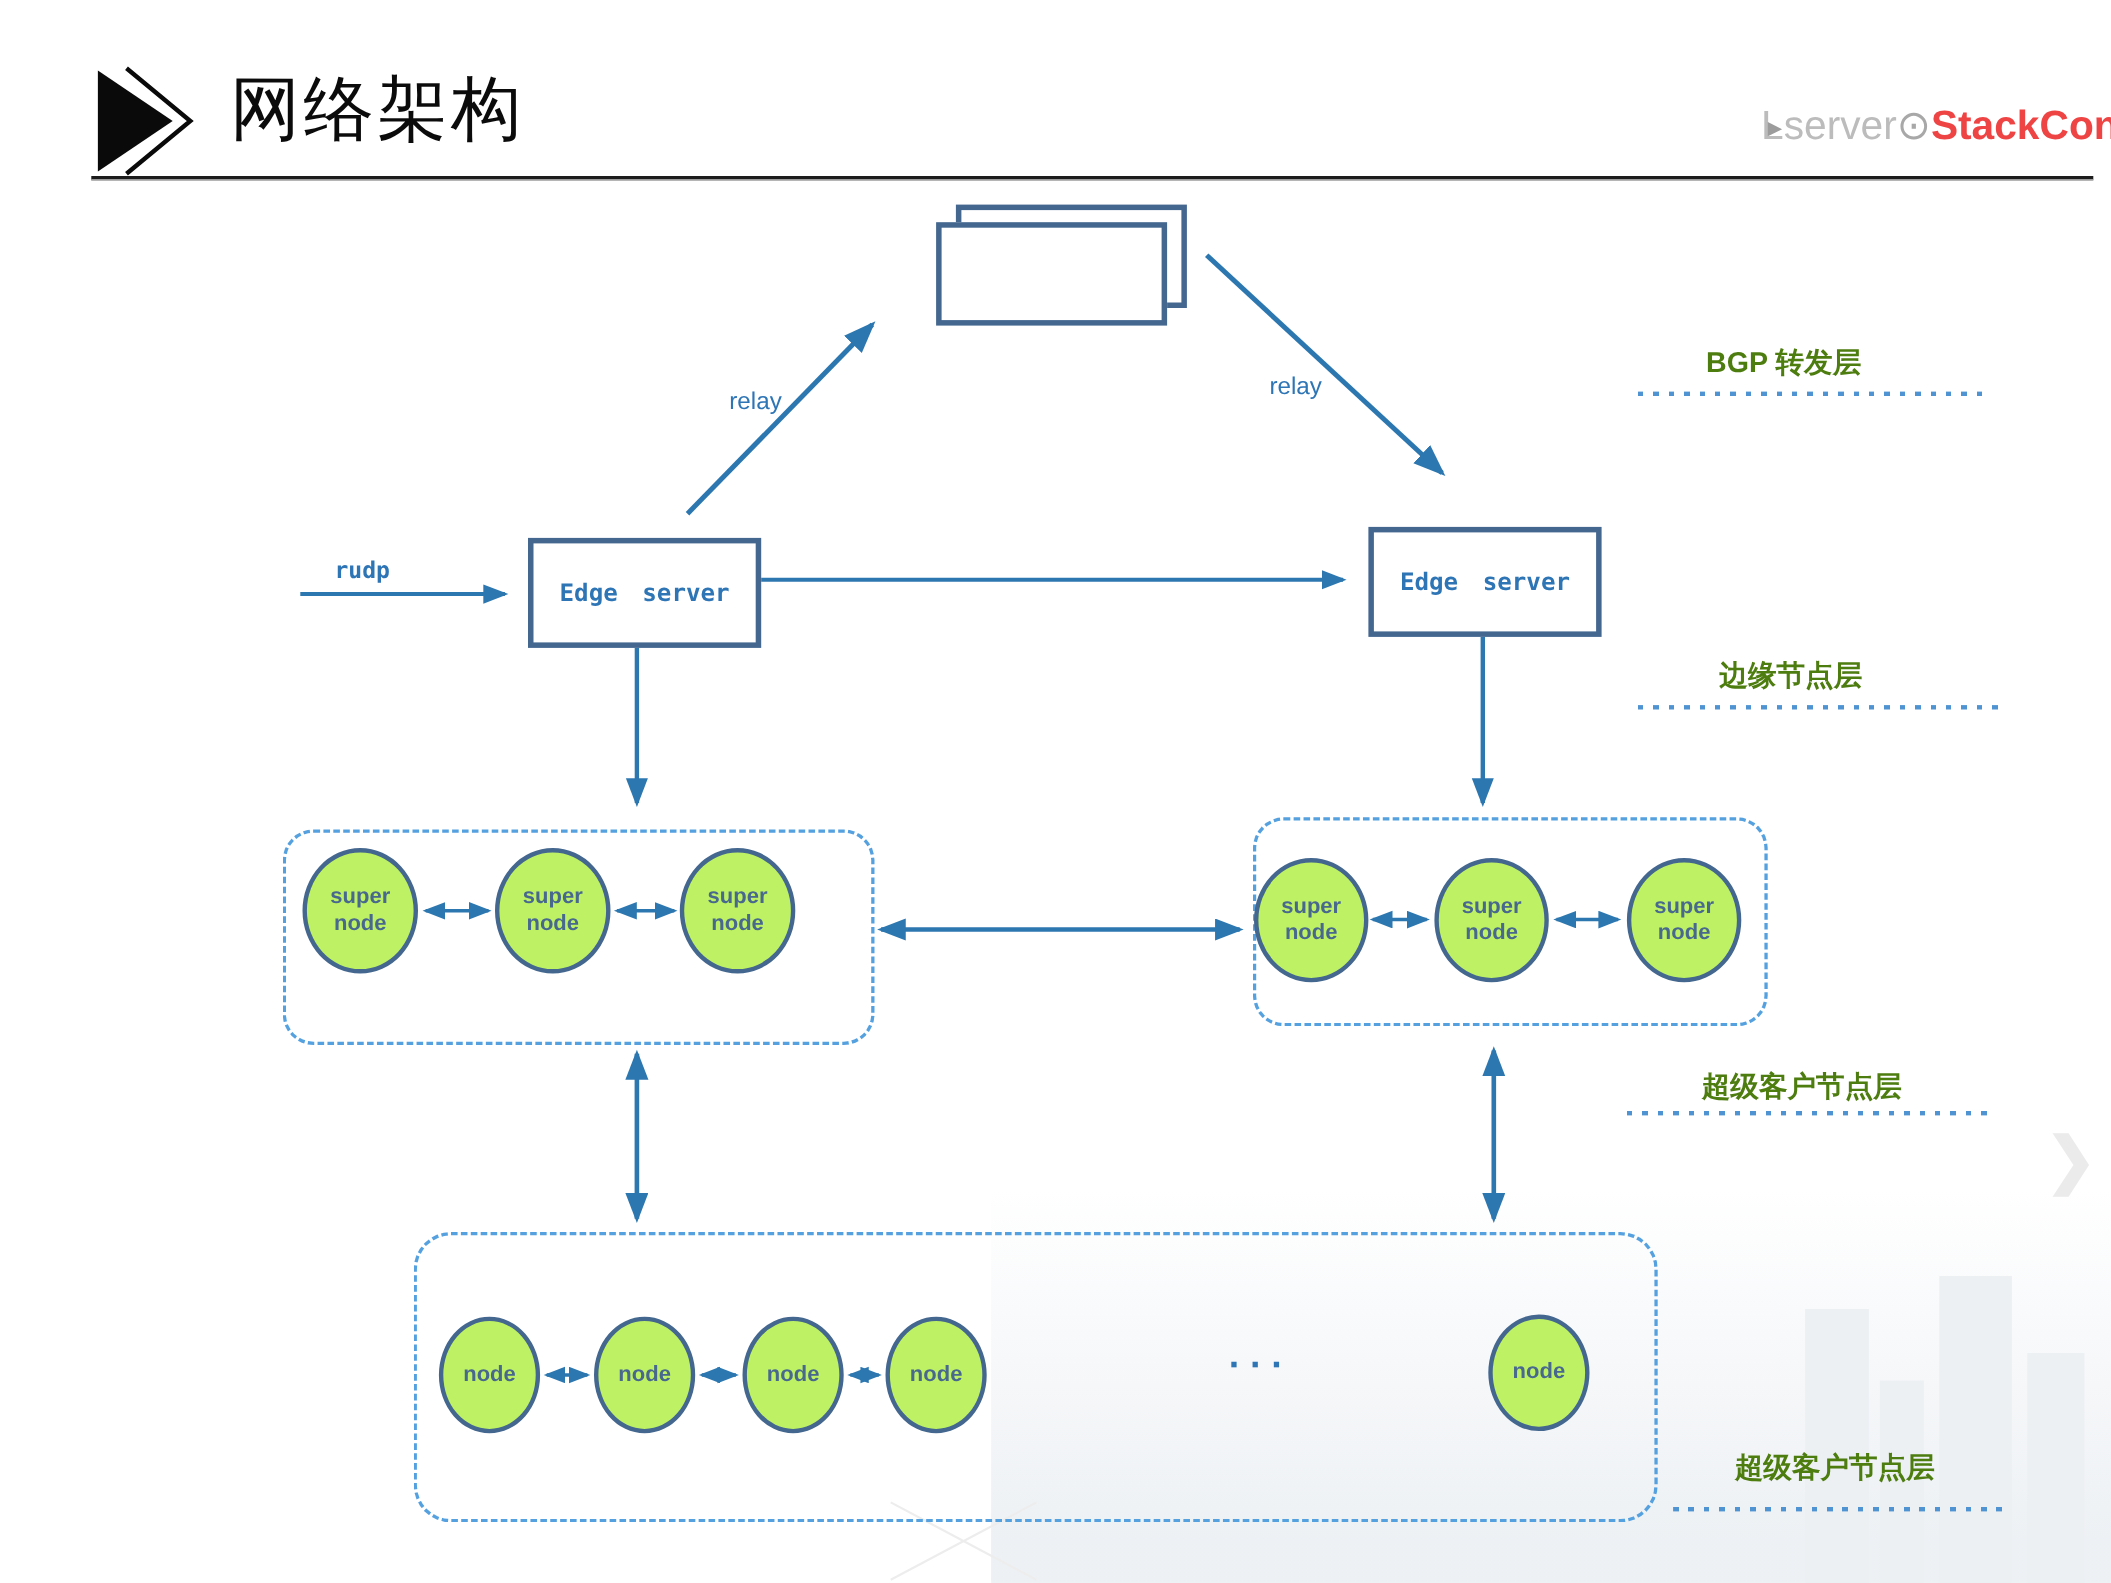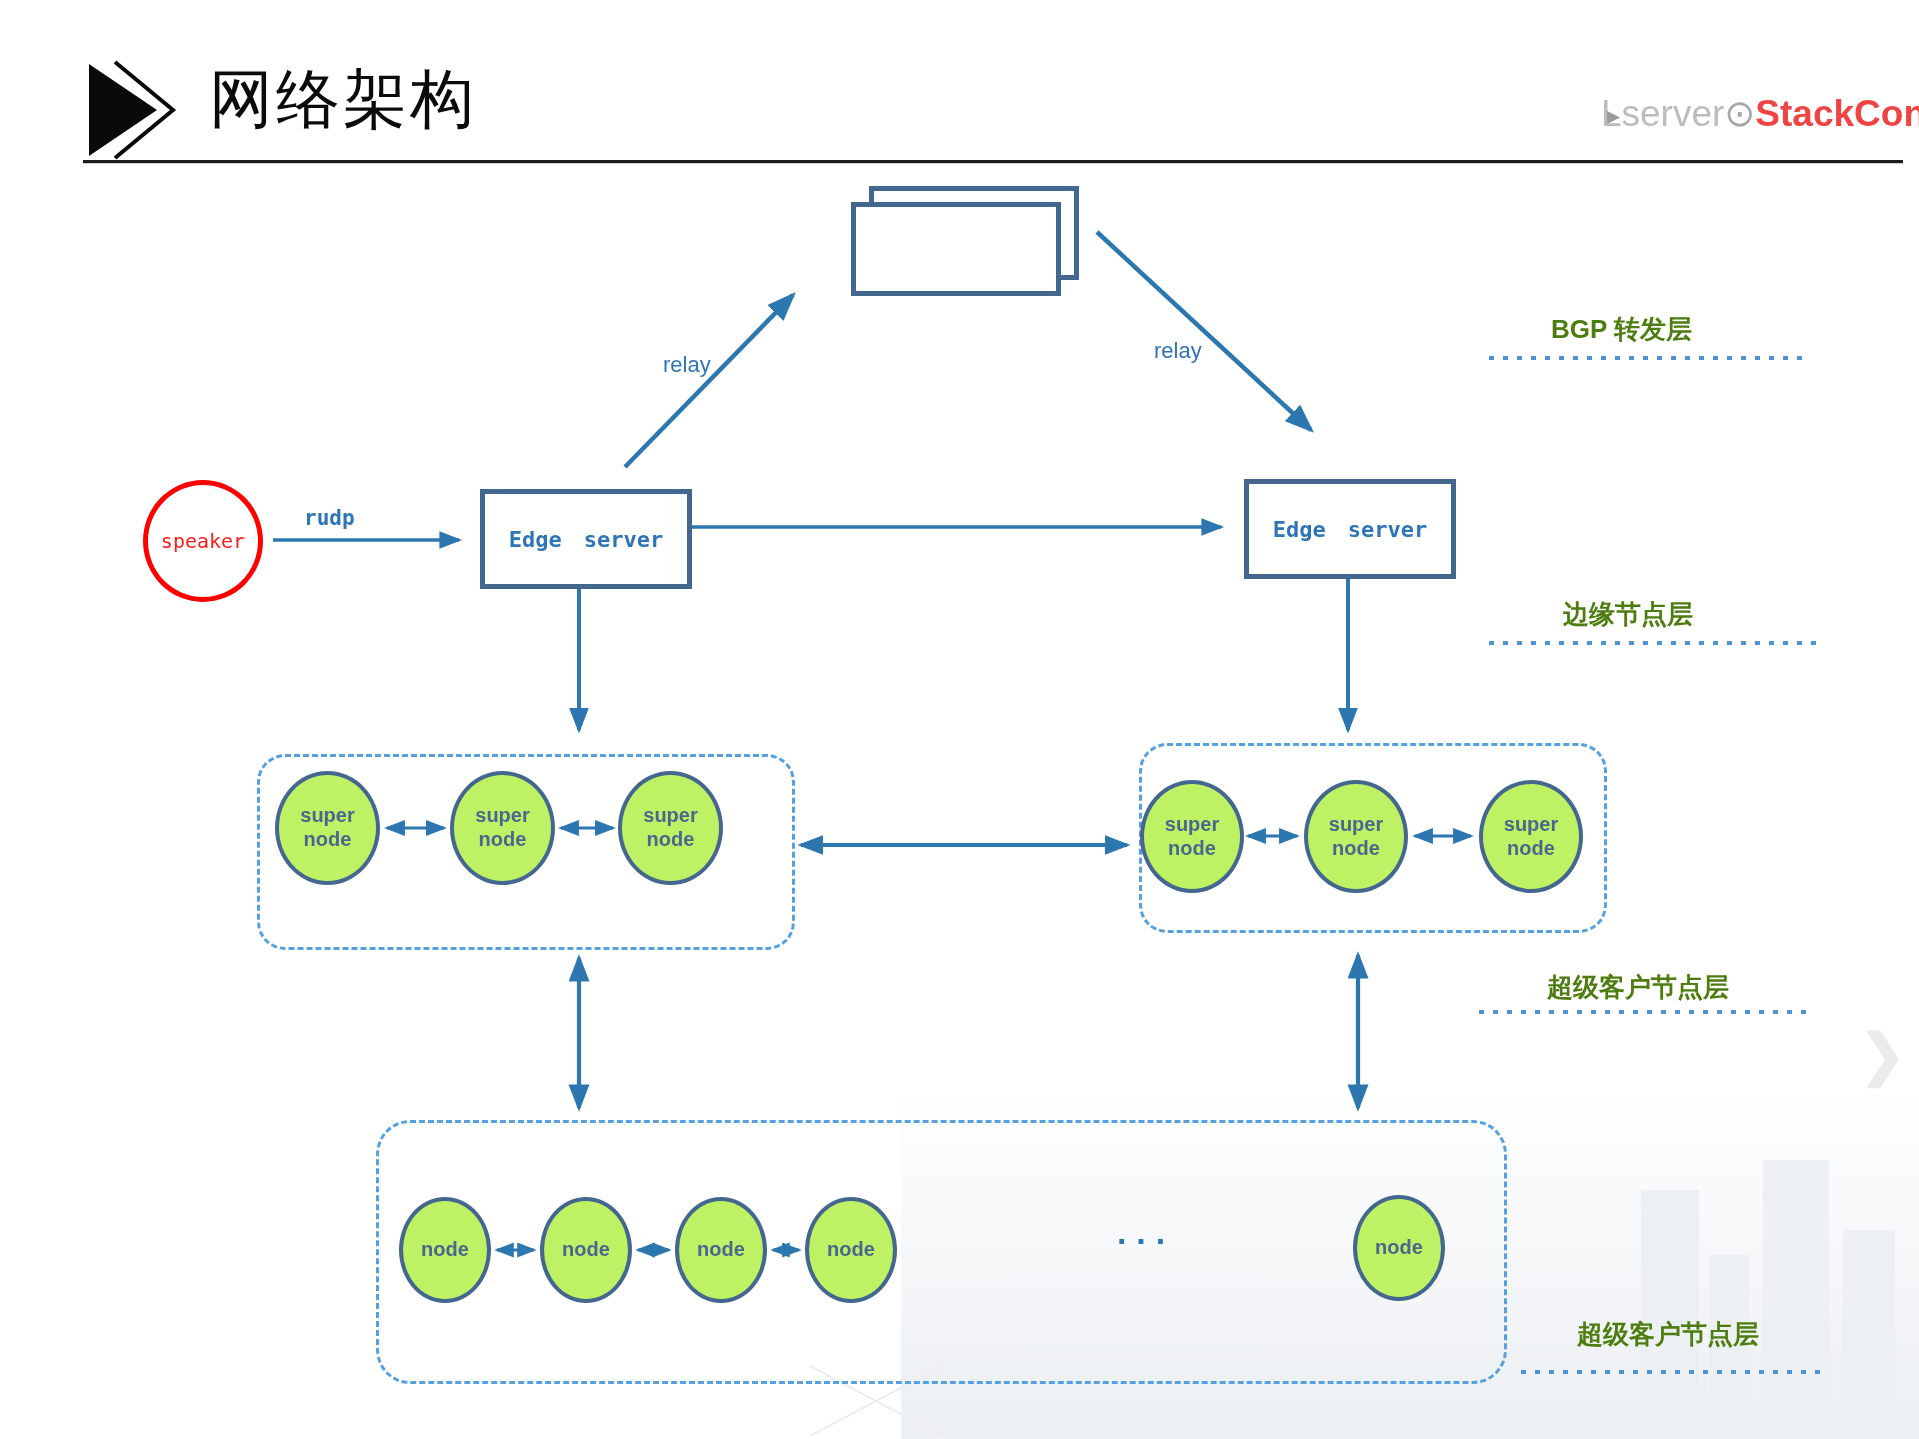--- a/index.html
+++ b/index.html
@@ -102,21 +102,20 @@
     <line x1="617" y1="1250" x2="648" y2="1250" stroke="#2c77b0" stroke-width="3" marker-start="url(#ahs)" marker-end="url(#ah)"></line>
     <line x1="752" y1="1250" x2="778" y2="1250" stroke="#2c77b0" stroke-width="3" marker-start="url(#ahs)" marker-end="url(#ah)"></line>
   </svg>
 
   <div class="abs stack-ghost" style="left:848px;top:186px;width:200px;height:84px;"></div>
   <div class="abs stack-ghost" style="left:830px;top:202px;width:200px;height:84px;"></div>
 
   <div class="abs srv-box" style="left:459px;top:489px;width:202px;height:90px;">Edge server</div>
   <div class="abs srv-box" style="left:1223px;top:479px;width:202px;height:90px;">Edge server</div>
 
-  <div class="abs" id="speaker" style="left:122px;top:480px;width:110px;height:112px;">speaker</div>
 
   <div class="abs lbl-mono" style="left:283px;top:506px;">rudp</div>
   <div class="abs lbl-blue" style="left:642px;top:352px;">relay</div>
   <div class="abs lbl-blue" style="left:1133px;top:338px;">relay</div>
 
   <div class="abs dashed-box" style="left:236px;top:754px;width:532px;height:190px;"></div>
   <div class="abs circle" style="left:254px;top:771px;width:105px;height:114px;">super node</div>
   <div class="abs circle" style="left:429px;top:771px;width:105px;height:114px;">super node</div>
   <div class="abs circle" style="left:597px;top:771px;width:105px;height:114px;">super node</div>
 

